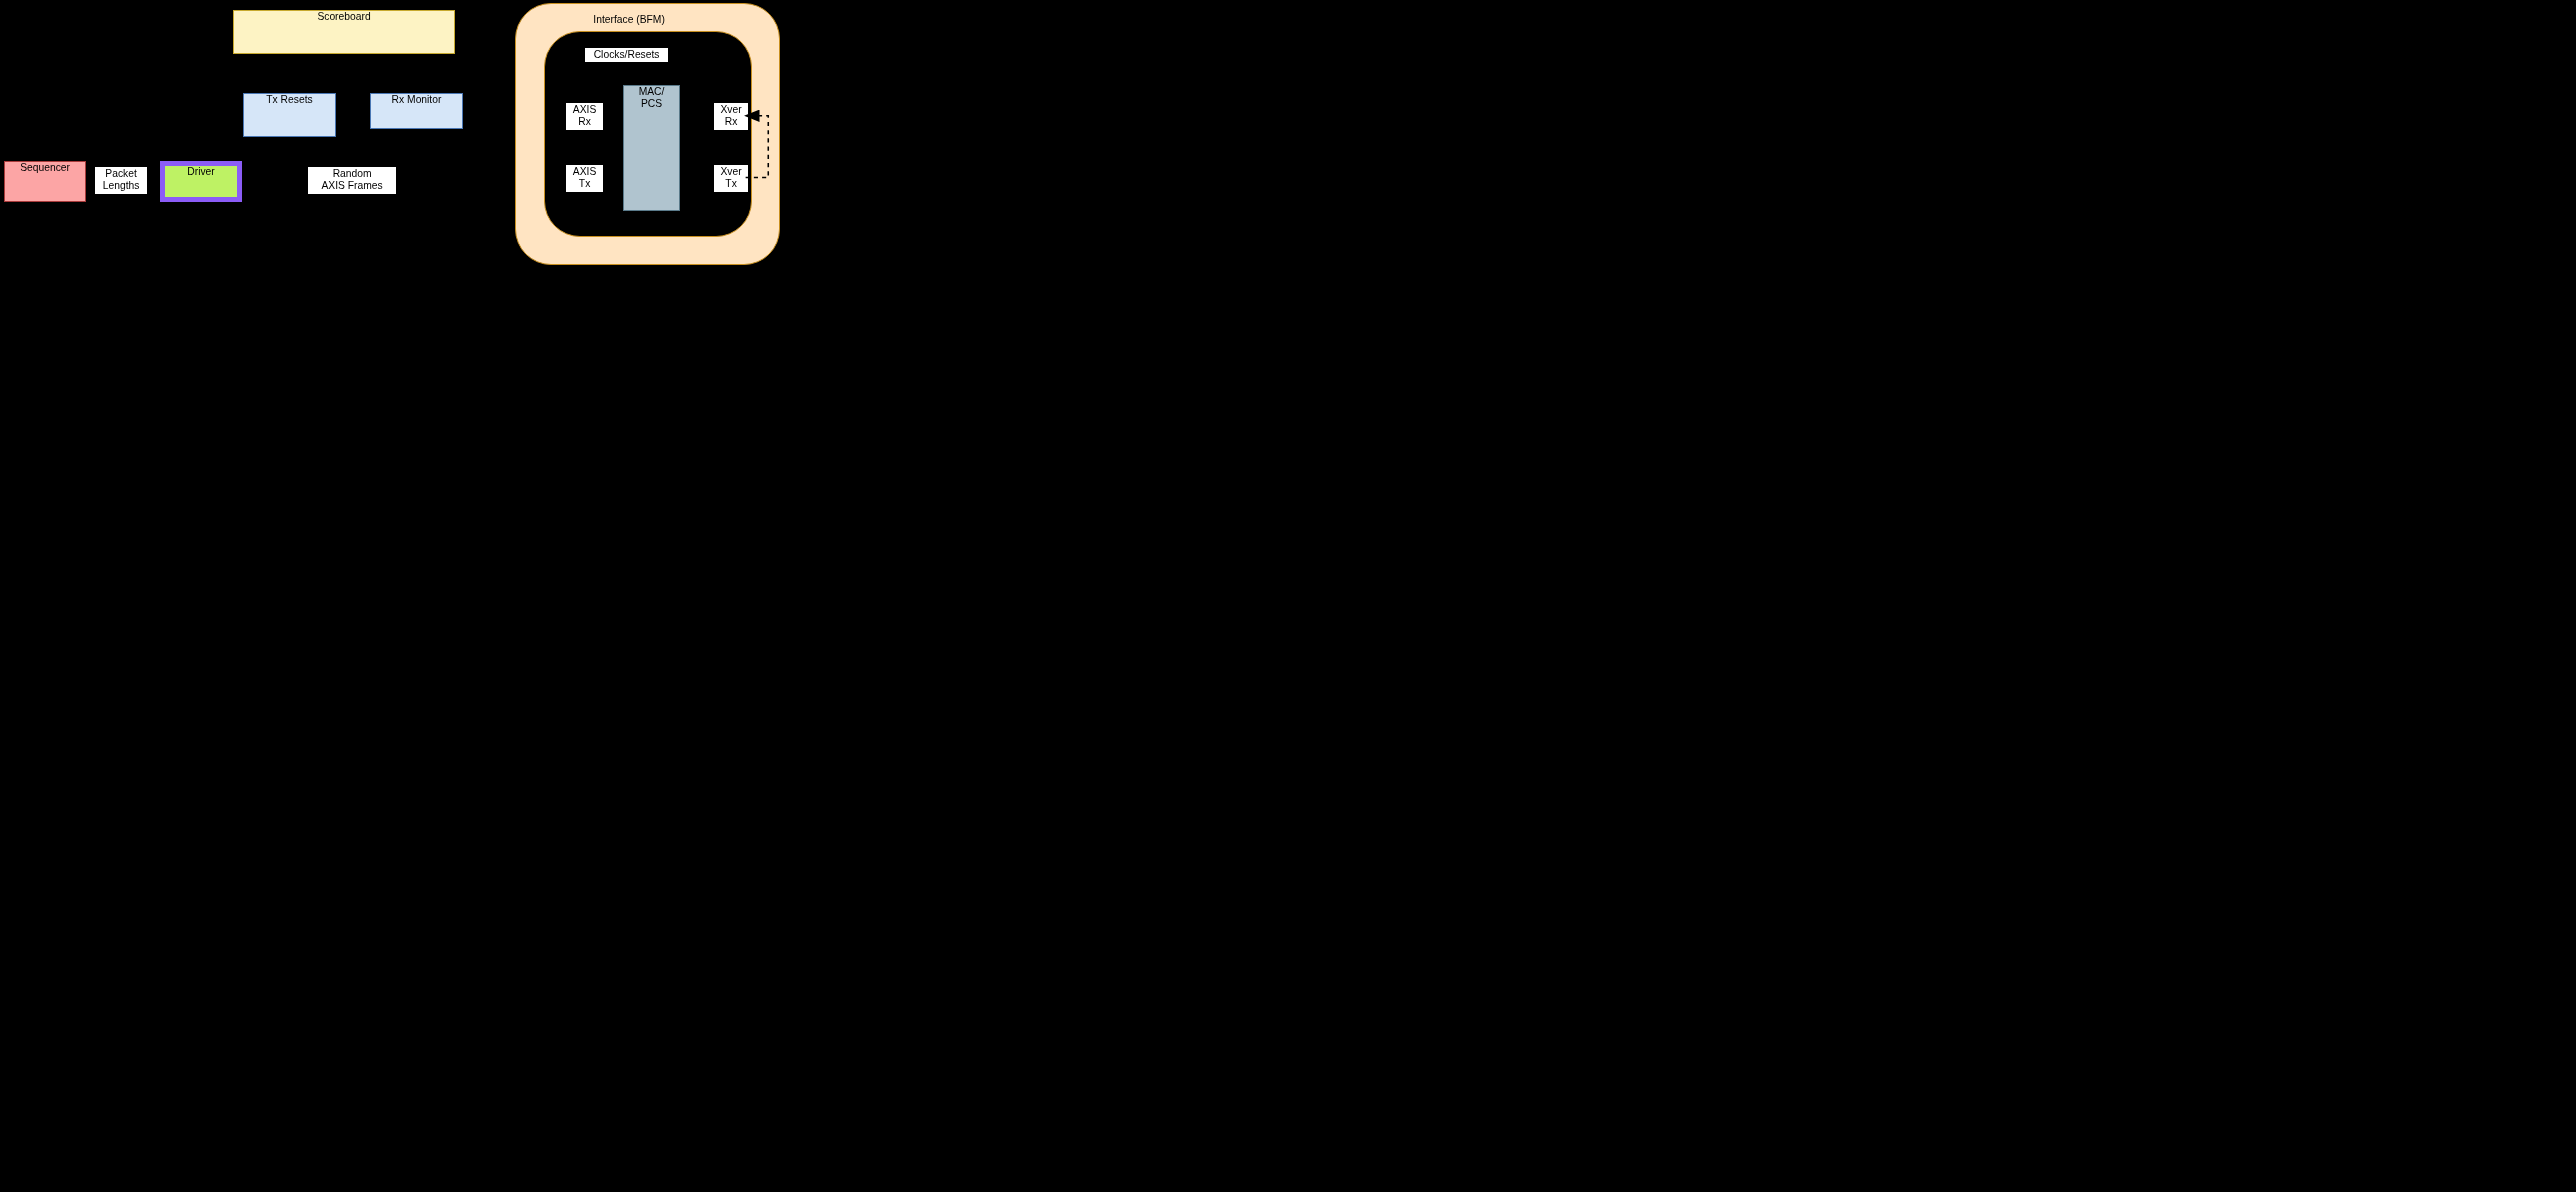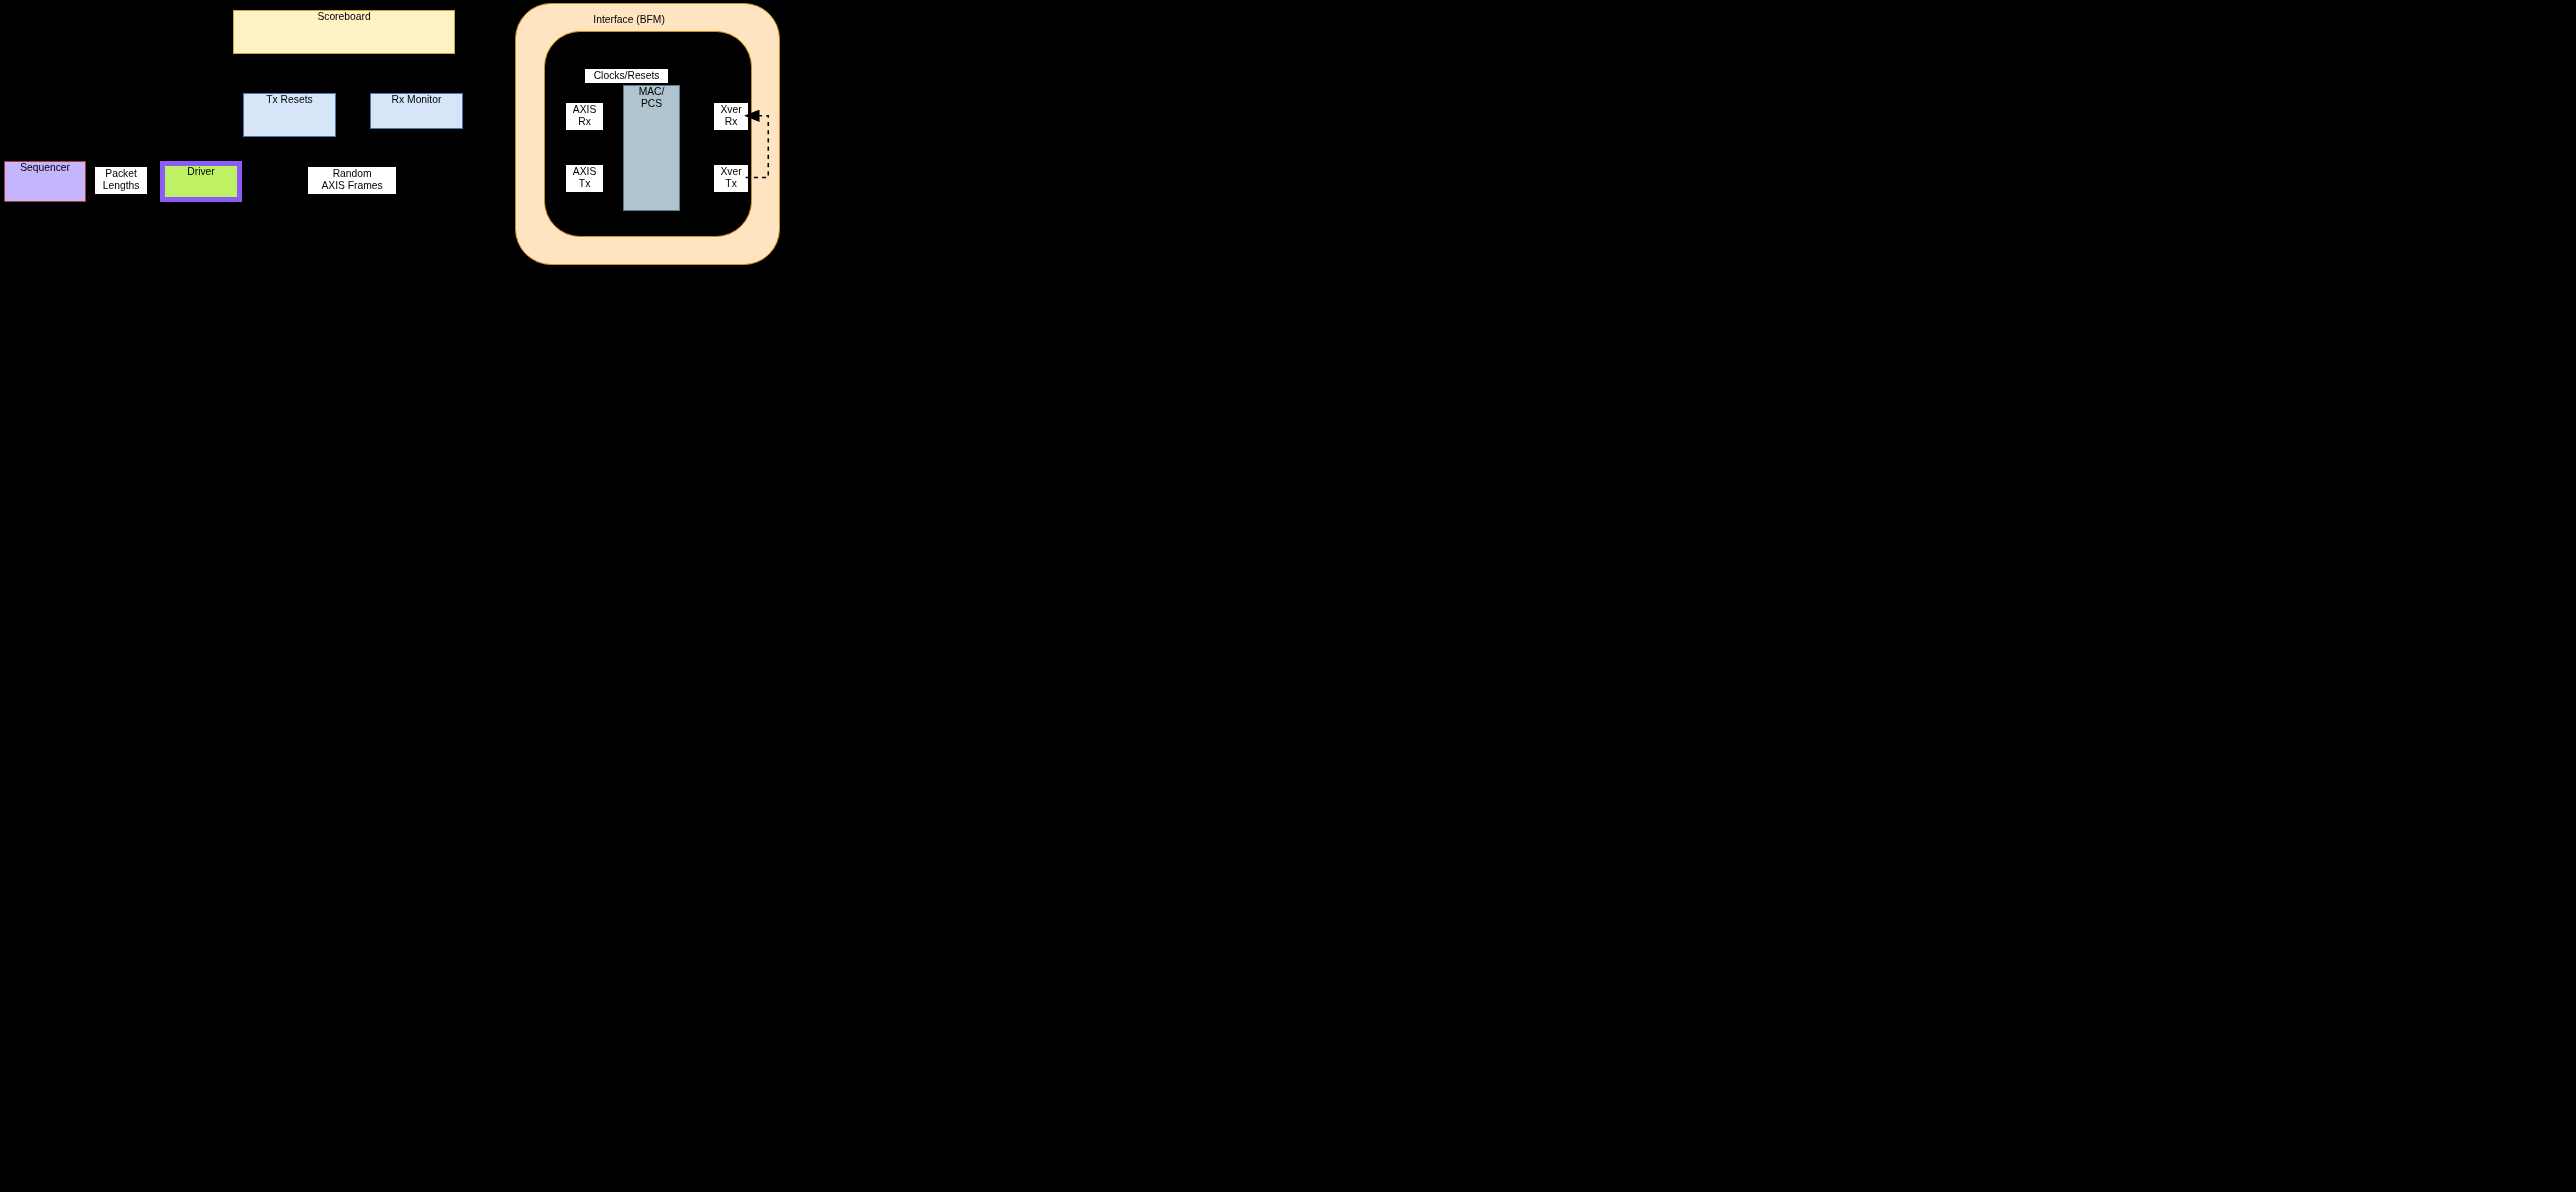--- a/index.html
+++ b/index.html
@@ -30,21 +30,21 @@
     color: #000;
     padding: 1px 3.1px;
     font-size: 10.3px;
     line-height: 1.2;
     text-align: center;
   }
   .rounded {
     border-radius: 36px;
   }
   
-  .sequencer { background: #c4b5fd; border: 1px solid #a93b3b; }
+  .sequencer { background: #fca5a5; border: 1px solid #a93b3b; }
   .driver    { background: #bef264; border: 5px solid #8b5cf6; }
   .scoreboard{ background: #fdf3c4; border: 1px solid #c7a92f; }
   .monitor   { background: #d6e6f8; border: 1px solid #4a77b4; }
   .bfm-outer { background: #ffe4c2; border: 1.5px solid #c88f1f; }
   .bfm-inner { background: #000;    border: 1.5px solid #c88f1f; }
   .macpcs    { background: #b0c4cf; border: 1px solid #5a7a8a; }
 
   svg.arrow {
     position: absolute;
     overflow: visible;
@@ -88,21 +88,21 @@
   </div>
 
   <div class="rounded bfm-outer" style="position:absolute; left:515px; top:2.6px; width:263px; height:260px;"></div>
 
   <div class="white-label" style="left:582px; top:13px; width:88px; background:transparent;">
     <span>Interface (BFM)</span>
   </div>
 
   <div class="rounded bfm-inner" style="position:absolute; left:544px; top:31px; width:206px; height:204px;"></div>
 
-  <div class="white-label" style="left:585px; top:69px; width:77px;">
+  <div class="white-label" style="left:585px; top:48px; width:77px;">
     <span>Clocks/Resets</span>
   </div>
 
   <div class="box macpcs" style="left:623px; top:85px; width:57px; height:126px;">
     <span style="white-space:pre-line;">MAC/
 PCS</span>
   </div>
 
   <div class="white-label" style="left:566px; top:103px; width:31px;">
     <span style="white-space:pre-line;">AXIS

